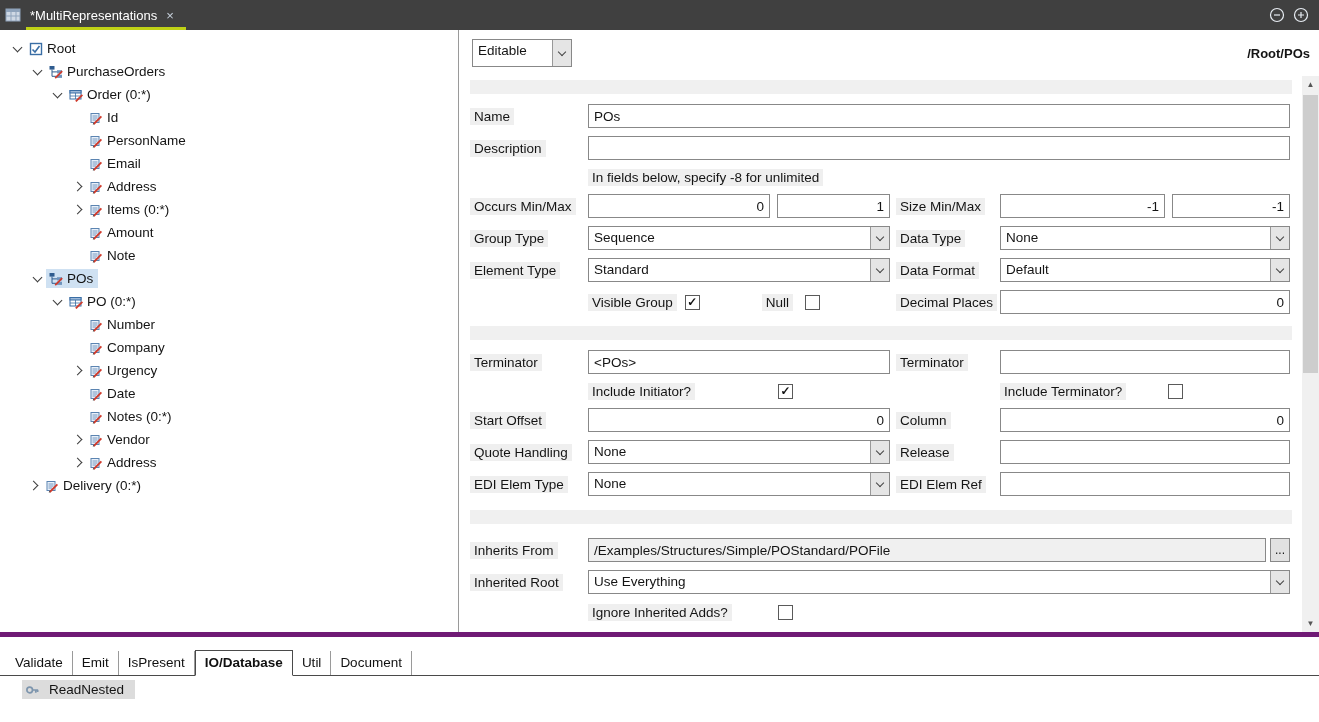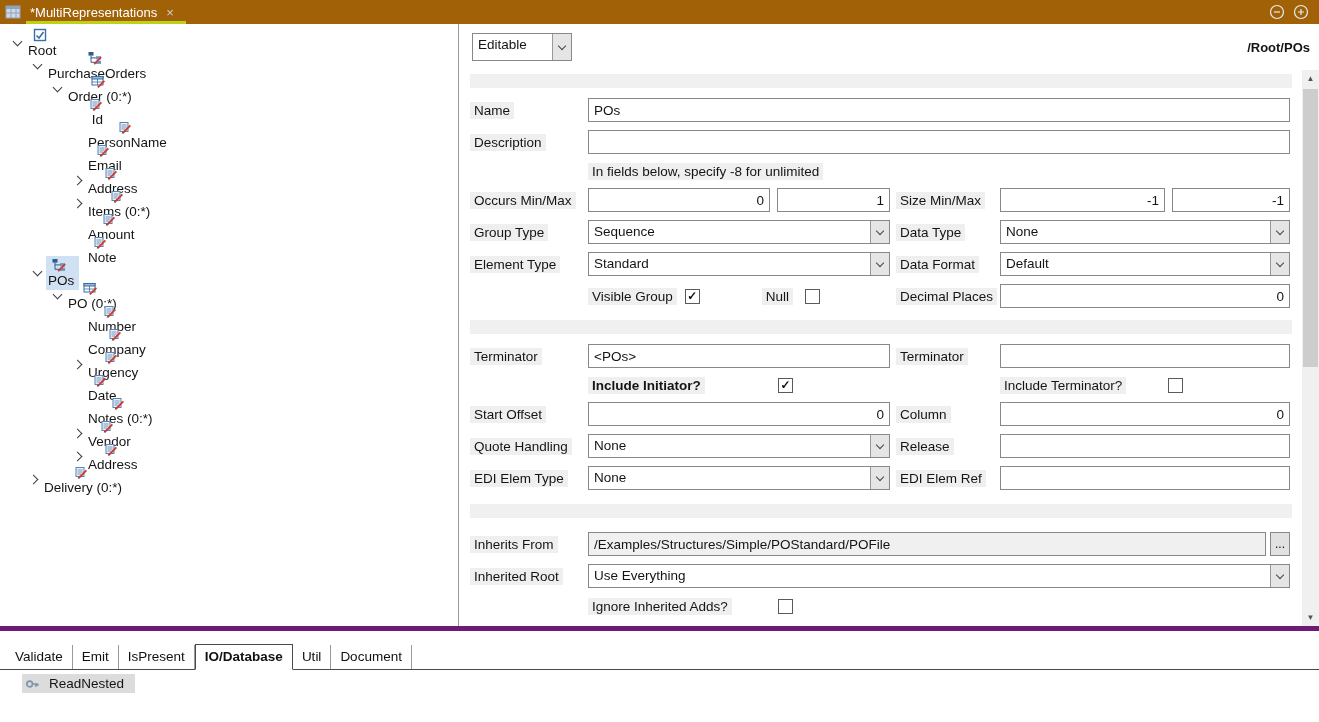--- a/index.html
+++ b/index.html
@@ -2,41 +2,41 @@
 <html><head>
 <meta charset="utf-8">
 <style>
   * { margin:0; padding:0; box-sizing:border-box; }
   html,body { width:1319px; height:722px; overflow:hidden; }
   body { font-family:"Liberation Sans", sans-serif; font-size:13.5px; color:#141414; background:#fff; }
 
   .window { position:relative; width:1319px; height:722px; background:#fff; }
 
   
-  .titlebar { height:24px; background:#a16207; display:flex; align-items:stretch; position:relative; }
+  .titlebar { height:30px; background:#404040; display:flex; align-items:stretch; position:relative; }
   .app-icon { width:26px; display:flex; align-items:center; justify-content:center; }
   .doc-tab { display:flex; align-items:center; color:#fff; position:relative; padding:0 12px 0 4px; font-size:13px; }
   .doc-tab .tab-close { margin-left:9px; color:#c8d2dd; font-size:13px; cursor:default; }
   .tab-underline { position:absolute; left:0; right:0; bottom:0; height:3px; background:#bfd116; }
   .win-controls { margin-left:auto; display:flex; align-items:center; gap:8px; padding-right:10px; }
   .win-btn { width:16px; height:16px; display:flex; align-items:center; justify-content:center; }
 
   
   .main { display:flex; height:602px; }
   .tree-panel { width:459px; border-right:1px solid #9a9a9a; padding-top:7px; overflow:hidden; background:#fff; }
   .splitter { width:3px; background:#fff; }
   .editor-panel { flex:1; position:relative; background:#fff; }
 
   
   .trow { height:23px; display:flex; align-items:center; white-space:nowrap; }
   .chevbox { width:18px; display:flex; align-items:center; justify-content:center; flex-shrink:0; }
   .chev { display:inline-block; width:7px; height:7px; border-right:1.4px solid #3c3c3c; border-bottom:1.4px solid #3c3c3c; }
   .chev.expanded { transform:rotate(45deg); margin-top:-3px; }
   .chev.collapsed { transform:rotate(-45deg); }
-  .tsel { display:flex; align-items:center; padding:2px 5px 2px 2px;flex-direction:column; }
+  .tsel { display:flex; align-items:center; padding:2px 5px 2px 2px; }
   .trow.selected .tsel { background:#cfe1f2; }
   .ticon { width:15px; height:15px; margin-right:4px; display:flex; align-items:center; justify-content:center; flex-shrink:0; }
   .tlabel { font-size:13.5px; }
 
   
   .editor-top { height:46px; display:flex; align-items:center; padding:0 9px 0 10px; }
   .path { margin-left:auto; font-weight:bold; font-size:13px; }
 
   .combo { height:24px; border:1px solid #888; background:#fff; display:flex; align-items:stretch; }
   .combo-text { flex:1; padding:0 5px; line-height:22px; overflow:hidden; white-space:nowrap; }
@@ -515,21 +515,21 @@
 
         <div class="frow" style="margin-top:6px;">
           <div class="flabel"><span class="hl">Terminator</span></div>
           <input class="tin w-col1" value="&lt;POs&gt;" style="">
           <div class="col2label"><span class="hl">Terminator</span></div>
           <input class="tin w-col2" value="" style="">
         </div>
 
         <div class="frow short">
           <div class="flabel"></div>
-          <div style="width:190px;font-weight:bold;"><span class="hl">Include Initiator?</span></div>
+          <div style="width:190px;"><span class="hl">Include Initiator?</span></div>
           <span class="checkbox">✓</span>
           <div style="width:207px;"></div>
           <div style="width:168px;"><span class="hl">Include Terminator?</span></div>
           <span class="checkbox"></span>
         </div>
 
         <div class="frow">
           <div class="flabel"><span class="hl">Start Offset</span></div>
           <input class="tin num w-col1" value="0" style="">
           <div class="col2label"><span class="hl">Column</span></div>

